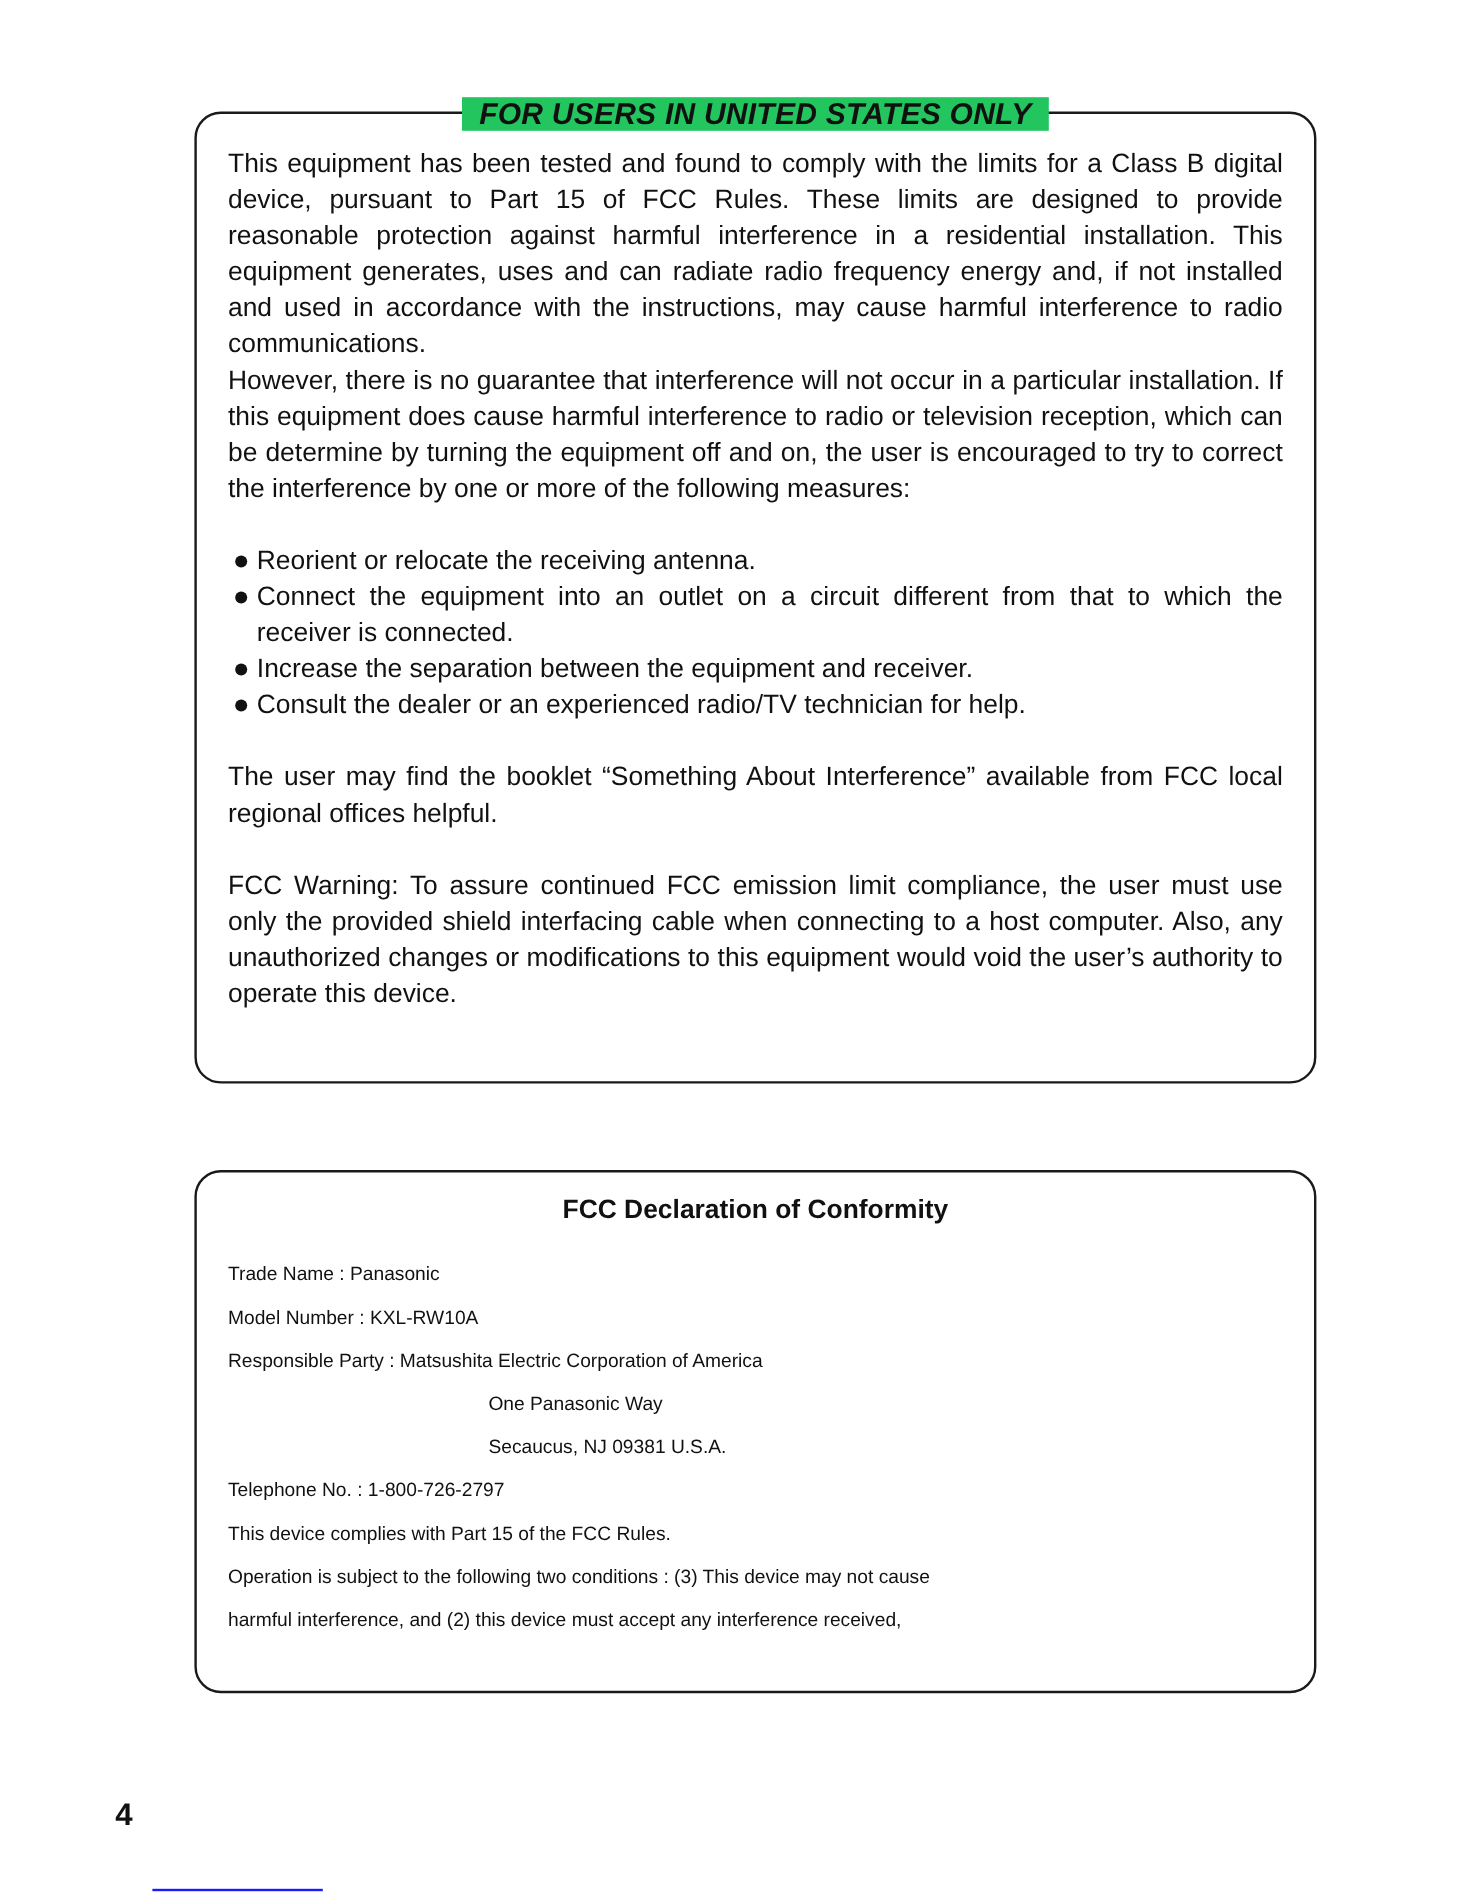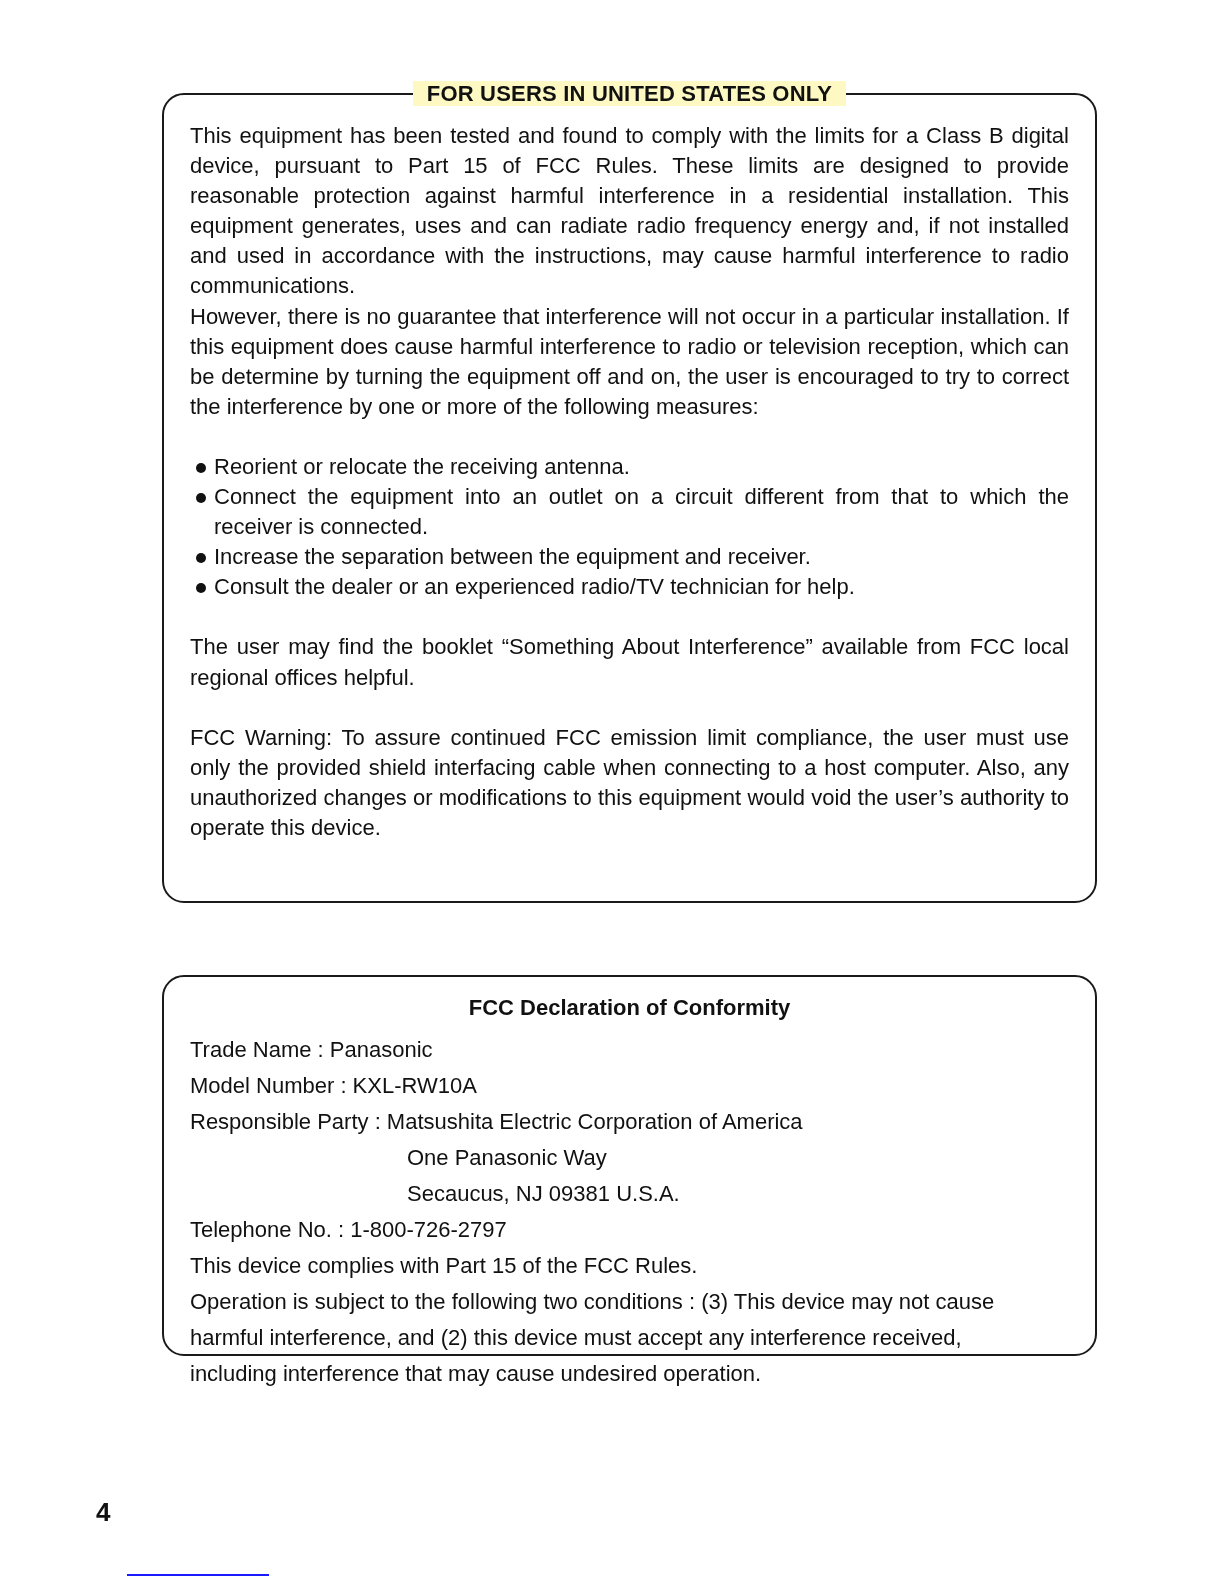--- a/index.html
+++ b/index.html
@@ -6,48 +6,49 @@
   body {
     width: 1225px; height: 1585px; position: relative; overflow: hidden;
     font-family: "Liberation Sans", sans-serif; color: #111;
   }
   .box {
     position: absolute; left: 162px; width: 935px;
     border: 2px solid #1a1a1a; border-radius: 22px;
     box-sizing: border-box;
   }
   #box1 { top: 93px; height: 810px; }
-  #box2 { top: 975px; height: 381px; }
+  #box2 { top: 975px; height: 436px; }
   .box-title {
     position: absolute; top: -14px; left: 0; right: 0; text-align: center;
   }
   .box-title span {
-    background: #fef9c3; padding: 0 14px; font-weight: bold; font-size: 22px;
+    background: #22c55e; padding: 0 14px; font-weight: bold; font-size: 25px;
     letter-spacing: 0.2px;
+    font-style: italic;
   }
   .body1 {
     position: absolute; left: 26px; right: 26px; top: 26px;
     font-size: 22px; line-height: 30.1px; text-align: justify;
   }
   .body1 p { margin: 0; }
   .gap { height: 30px; }
   .bullets { list-style: none; margin: 0; padding: 0; }
   .bullets li { position: relative; padding-left: 24px; }
   .bullets li .dot {
     position: absolute; left: 6px; top: 11px; width: 10px; height: 10px;
     border-radius: 50%; background: #111;
   }
   .strong { font-weight: normal; }
   .decl-title {
     position: absolute; top: 18px; left: 0; right: 0; text-align: center;
     font-weight: bold; font-size: 22px;
   }
   .decl-body {
-    position: absolute; left: 26px; right: 26px; top: 55px;
-    font-size: 22px; line-height: 36px;
+    position: absolute; left: 26px; right: 26px; top: 68px;
+    font-size: 16px; line-height: 36px;
   }
   .decl-body .row { white-space: nowrap; }
   .indent { padding-left: 217px; }
   .page-num {
     position: absolute; left: 96px; top: 1497px; font-weight: bold; font-size: 26px;
   }
   .blue-line {
     position: absolute; left: 127px; top: 1574px; width: 142px; height: 2px;
     background: #1a1aff;
   }
@@ -81,18 +82,17 @@
   <div class="decl-body">
     <div class="row">Trade Name : Panasonic</div>
     <div class="row">Model Number : KXL-RW10A</div>
     <div class="row">Responsible Party : Matsushita Electric Corporation of America</div>
     <div class="row indent">One Panasonic Way</div>
     <div class="row indent">Secaucus, NJ 09381 U.S.A.</div>
     <div class="row">Telephone No. : 1-800-726-2797</div>
     <div class="row">This device complies with Part 15 of the FCC Rules.</div>
     <div class="row">Operation is subject to the following two conditions : (3) This device may not cause</div>
     <div class="row">harmful interference, and (2) this device must accept any interference received,</div>
-    <div class="row">including interference that may cause undesired operation.</div>
   </div>
 </div>
 
 <div class="page-num">4</div>
 <div class="blue-line"></div>
 
 </body></html>

